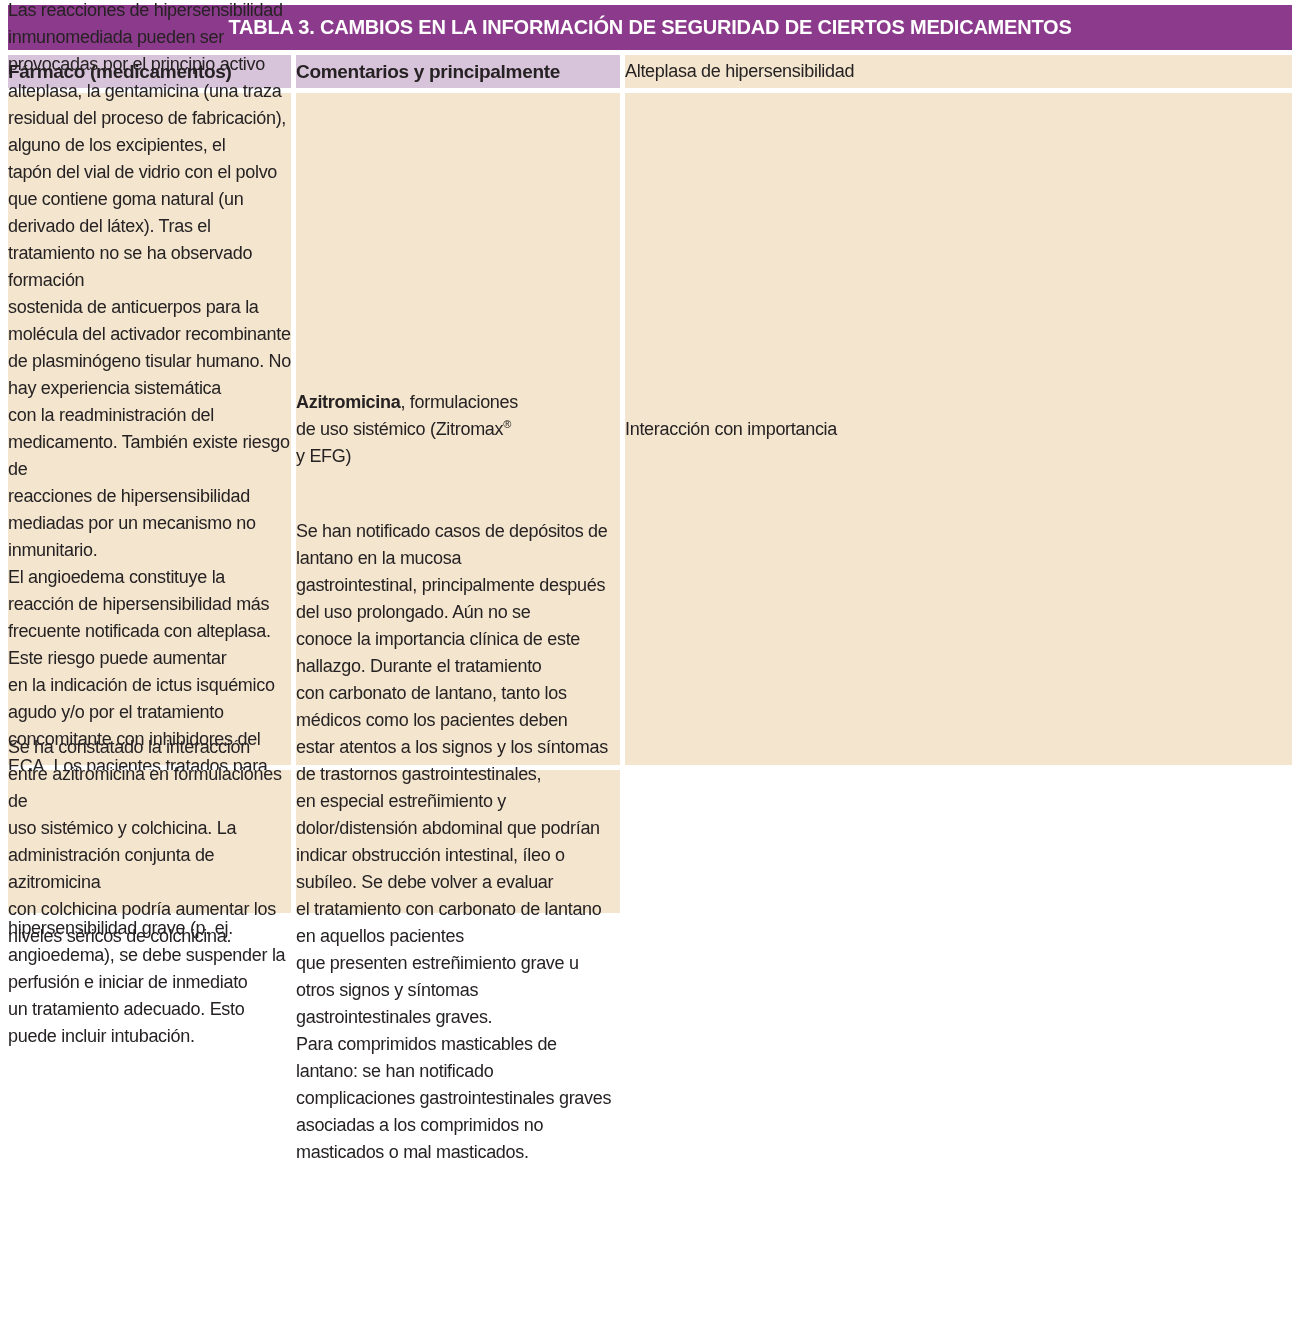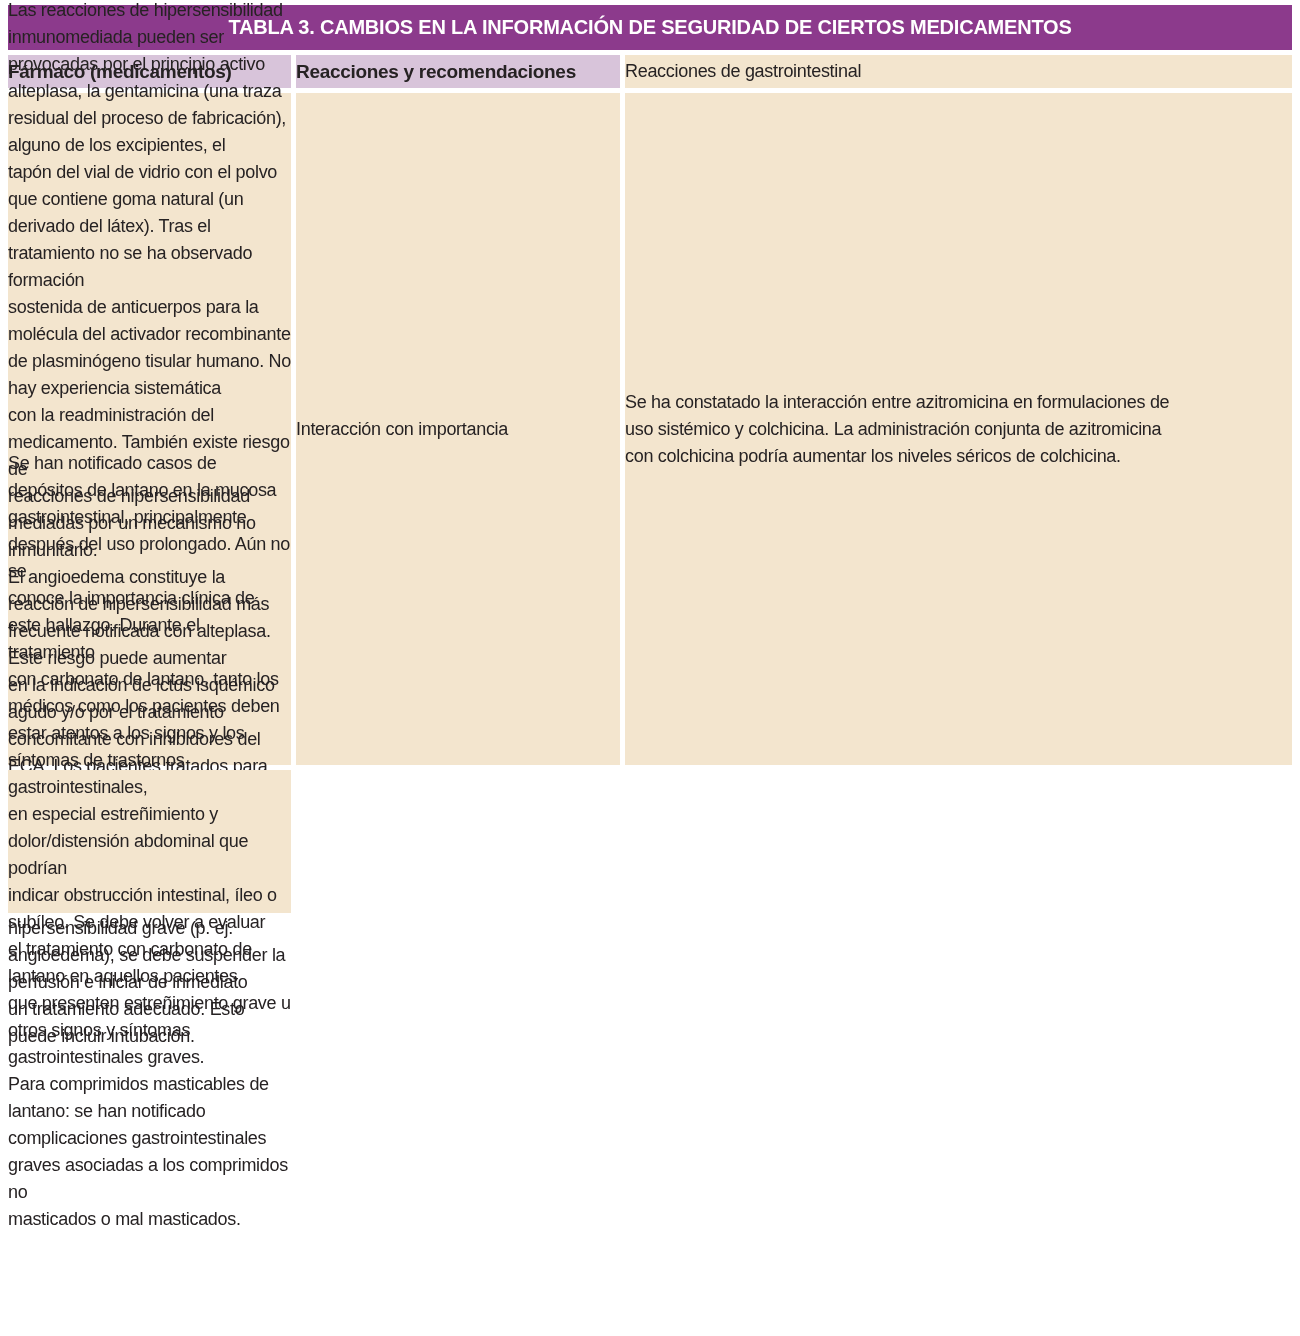--- a/index.html
+++ b/index.html
@@ -74,25 +74,25 @@
   <div class="table">
 
     <div class="title-bar">
       <span>TABLA 3. CAMBIOS EN LA INFORMACIÓN DE SEGURIDAD DE CIERTOS MEDICAMENTOS</span>
     </div>
 
     <div class="col-header">
       <span>Fármaco (medicamentos)</span>
     </div>
     <div class="col-header">
-      <span>Reacciones y recomendaciones</span>
+      <span>Comentarios y principalmente</span>
     </div>
 
     <div class="cell">
-      <div class="txt">Reacciones de gastrointestinal</div>
+      <div class="txt">Alteplasa de hipersensibilidad</div>
     </div>
     <div class="cell">
       <div class="txt">Para productos que contienen alteplasa autorizados para el
 tratamiento trombolítico en infarto agudo de miocardio, embolia
 pulmonar masiva aguda con inestabilidad hemodinámica e ictus
 isquémico agudo.
 Las reacciones de hipersensibilidad inmunomediada pueden ser
 provocadas por el principio activo alteplasa, la gentamicina (una traza
 residual del proceso de fabricación), alguno de los excipientes, el
 tapón del vial de vidrio con el polvo que contiene goma natural (un
@@ -106,20 +106,25 @@
 frecuente notificada con alteplasa. Este riesgo puede aumentar
 en la indicación de ictus isquémico agudo y/o por el tratamiento
 concomitante con inhibidores del ECA. Los pacientes tratados para
 cualquier indicación autorizada se deben vigilar por si presentan
 angioedema durante o en las 24 h siguientes a la perfusión.
 Si se presenta una reacción de hipersensibilidad grave (p. ej.
 angioedema), se debe suspender la perfusión e iniciar de inmediato
 un tratamiento adecuado. Esto puede incluir intubación.</div>
     </div>
 
+    <div class="cell">
+      <div class="txt"><span class="bold">Azitromicina</span><span>, formulaciones
+de uso sistémico (Zitromax<sup>®</sup>
+y EFG)</span></div>
+    </div>
     <div class="cell">
       <div class="txt">Interacción con importancia</div>
     </div>
     <div class="cell">
       <div class="txt">Se ha constatado la interacción entre azitromicina en formulaciones de
 uso sistémico y colchicina. La administración conjunta de azitromicina
 con colchicina podría aumentar los niveles séricos de colchicina.</div>
     </div>
 
     <div class="cell">

